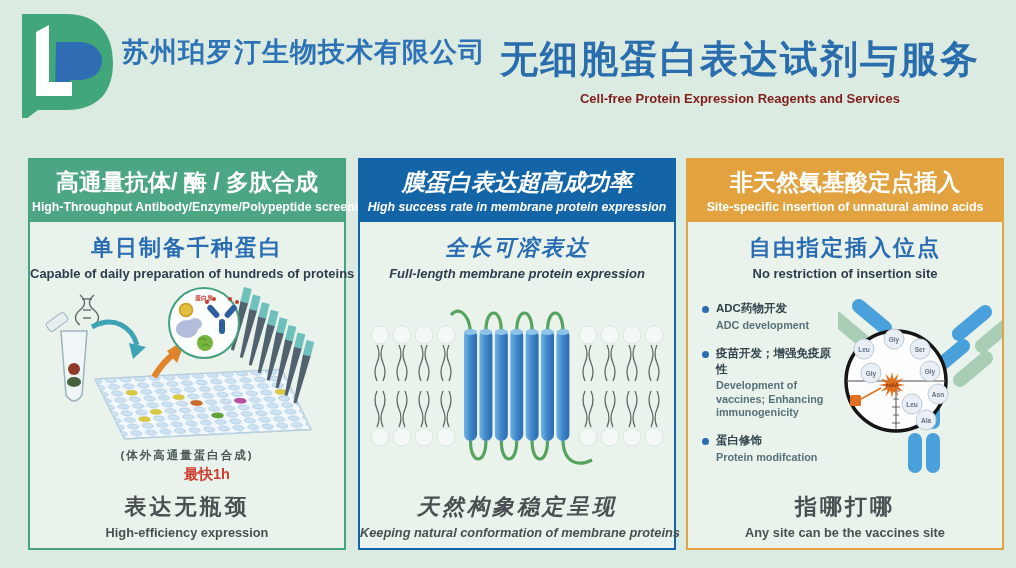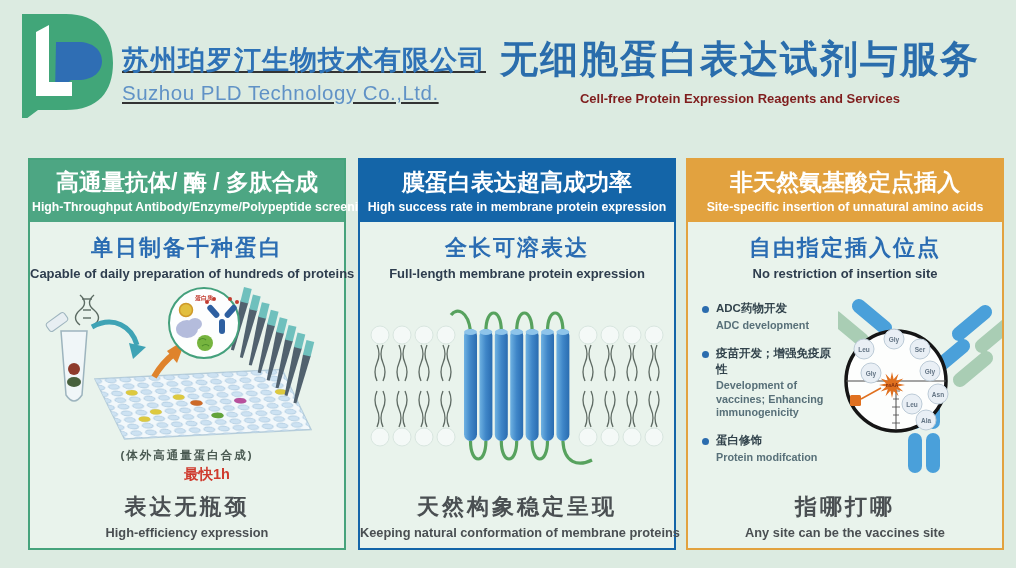--- a/index.html
+++ b/index.html
@@ -5,30 +5,30 @@
 * { margin:0; padding:0; box-sizing:border-box; }
 html,body { width:1016px; height:568px; }
 body {
   position:relative; overflow:hidden;
   background:#dcebe1;
   font-family:"Liberation Sans", sans-serif;
   color:#333;
 }
 
 .logo { position:absolute; left:14px; top:8px; width:102px; height:110px; }
-.company { position:absolute; left:122px; top:42px;text-decoration:underline; }
+.company { position:absolute; left:122px; top:34px; }
 .company-zh { font-size:27px; font-weight:700; color:#2e72b6; letter-spacing:1px; }
 .company-en { font-size:20.5px; color:#6092c6; margin-top:3px; letter-spacing:0.5px; }
 .main-title { position:absolute; left:488px; top:34px; width:504px; text-align:center; }
 .main-title-zh { font-size:38px; font-weight:700; color:#2a6dac; letter-spacing:2px; white-space:nowrap; }
 .main-title-en { font-size:13px; font-weight:700; color:#7f1d1d; margin-top:6px; white-space:nowrap; }
 
 .card { position:absolute; top:158px; width:318px; height:392px; background:#e9f3ec; border:2px solid; }
 .card-1 { left:28px;  border-color:#46a37c; }
-.card-2 { left:358px; border-color:#1465a8; }
+.card-2 { left:358px; border-color:#1465a8;font-style:italic; }
 .card-3 { left:686px; border-color:#e2a23f; }
 .card-header { text-align:center; padding:7px 2px 8px; color:#fff; }
 .card-1 .card-header { background:#4da683; }
 .card-2 .card-header { background:#1465a8; }
 .card-3 .card-header { background:#e2a23f; }
 .card-title-zh { font-size:23px; font-weight:700; white-space:nowrap; }
 .card-title-en { font-size:12.3px; font-weight:700; margin-top:2px; white-space:nowrap; }
 .headline-zh { text-align:center; font-size:22px; font-weight:700; color:#2a6cb2; margin-top:11px; letter-spacing:2px; }
 .headline-en { text-align:center; font-size:13px; font-weight:700; color:#2e3d4e; margin-top:3px; white-space:nowrap; }
 .illus { display:block; margin:4px auto 0; }
@@ -49,21 +49,20 @@
 </head>
 <body>
 
 <svg class="logo" viewBox="0 0 102 110">
   <path d="M8 6 L52 6 C84 6 99 26 99 55 C99 84 84 102 52 102 L24 102 L8 114 Z" fill="#41a679"></path>
   <path d="M42 34 h22 c15 0 24 8 24 19 c0 11 -9 19 -24 19 h-7 l-16 14 z" fill="#2f6eb4"></path>
   <polygon points="22,24 35,17 35,74 58,74 58,88 22,88" fill="#ffffff"></polygon>
 </svg>
 <div class="company">
   <div class="company-zh">苏州珀罗汀生物技术有限公司</div>
-  <div class="company-en">Suzhou PLD Technology Co.,Ltd.</div>
 </div>
 <div class="main-title">
   <div class="main-title-zh">无细胞蛋白表达试剂与服务</div>
   <div class="main-title-en">Cell-free Protein Expression Reagents and Services</div>
 </div>
 
 <div class="card card-1">
   <div class="card-header">
     <div class="card-title-zh">高通量抗体/ 酶 / 多肽合成</div>
     <div class="card-title-en">High-Throughput Antibody/Enzyme/Polypeptide screening</div>

